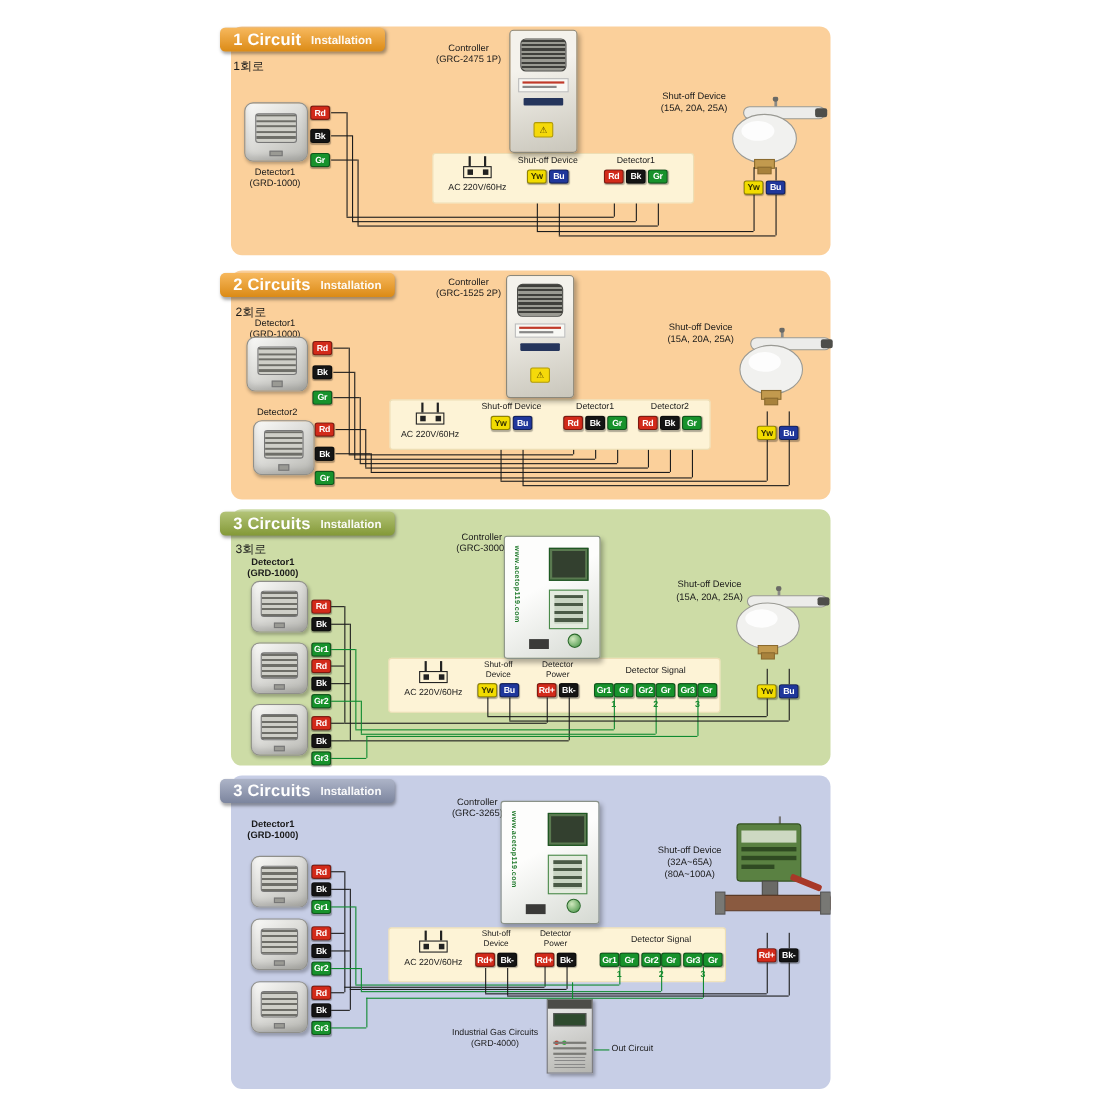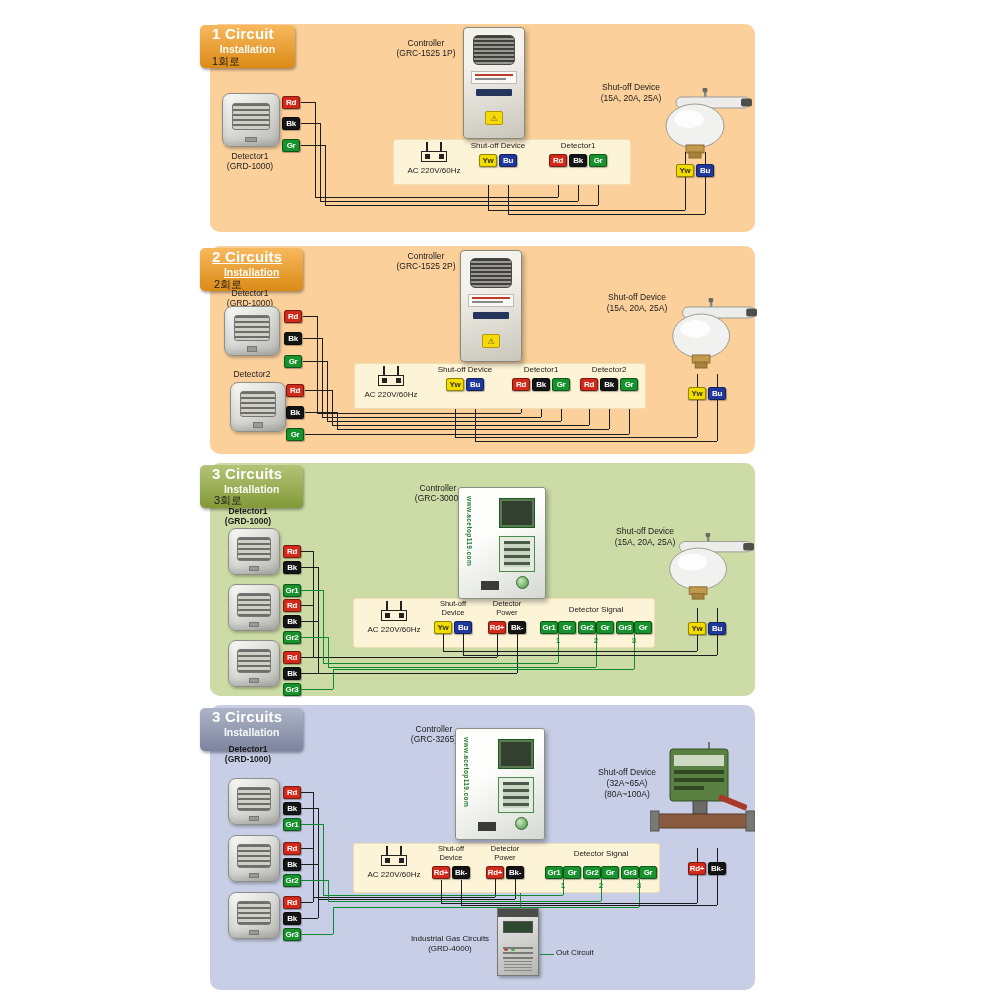--- a/index.html
+++ b/index.html
@@ -1,20 +1,20 @@
 <!DOCTYPE html>
 <html><head>
 <meta charset="utf-8">
 <style>
   *{margin:0;padding:0;box-sizing:border-box;}
   html,body{background:#ffffff;}
   body{width:1000px;height:1000px;position:relative;font-family:"Liberation Sans",sans-serif;}
   #stage{position:absolute;left:0;top:0;width:1000px;height:1000px;overflow:hidden;}
   .panel{position:absolute;border-radius:10px;}
-  .badge{position:absolute;height:43px;border-radius:5px;display:flex;align-items:center;padding:0 12px;color:#fff;box-shadow:1px 2px 3px rgba(0,0,0,.35);white-space:nowrap;flex-direction:column;}
+  .badge{position:absolute;height:22px;border-radius:5px;display:flex;align-items:center;padding:0 12px;color:#fff;box-shadow:1px 2px 3px rgba(0,0,0,.35);white-space:nowrap;}
   .bt{font-size:15px;font-weight:bold;letter-spacing:.2px;margin-right:9px;}
   .bs{font-size:10.5px;font-weight:bold;opacity:.95;position:relative;top:1px;}
   .lbl{position:absolute;line-height:1.18;white-space:nowrap;}
   .chip{position:absolute;width:18px;height:13px;border-radius:2.5px;border:1px solid rgba(0,0,0,.4);display:flex;align-items:center;justify-content:center;font-size:8px;font-weight:bold;letter-spacing:-.3px;box-shadow:.5px 1px 1px rgba(0,0,0,.3);}
   .wire{position:absolute;}
   .tbox{position:absolute;border-radius:3px;box-shadow:inset 0 0 0 1px rgba(190,160,80,.25);}
   .detector{position:absolute;border-radius:8px;background:linear-gradient(145deg,#fafaf8,#b9b9b4);border:1px solid #8f8f8a;box-shadow:inset 0 -4px 6px rgba(0,0,0,.15),1px 2px 3px rgba(0,0,0,.25);}
   .det-grille{position:absolute;left:16%;right:16%;top:17%;bottom:30%;border-radius:3px;border:1px solid #777;background:repeating-linear-gradient(180deg,#6e6e68 0 2px,#cfcfc8 2px 5px);}
   .det-tab{position:absolute;left:40%;bottom:7%;width:20%;height:11%;background:#9a9a94;border:1px solid #777;}
   .ctrl-beige{position:absolute;background:linear-gradient(165deg,#f4f2ec 30%,#c9c6bb);border:1px solid #8a887c;border-radius:4px;box-shadow:2px 3px 5px rgba(0,0,0,.3);}
@@ -61,21 +61,21 @@
     <div class="detector" style="left: 222px; top: 93px; width: 58px; height: 54px;">
       <div class="det-grille"></div>
       <div class="det-tab"></div>
     </div>
     <div class="lbl" style="left: 200px; top: 151px; font-size: 8.5px; color: rgb(26, 26, 26); width: 100px; text-align: center;">Detector1</div>
     <div class="lbl" style="left: 200px; top: 161px; font-size: 8.5px; color: rgb(26, 26, 26); width: 100px; text-align: center;">(GRD-1000)</div>
     <div class="chip" style="left: 282px; top: 96px; background: rgb(210, 42, 26); color: rgb(255, 255, 255);">Rd</div>
     <div class="chip" style="left: 282px; top: 117px; background: rgb(20, 20, 20); color: rgb(255, 255, 255);">Bk</div>
     <div class="chip" style="left: 282px; top: 139px; background: rgb(23, 146, 44); color: rgb(255, 255, 255);">Gr</div>
     <div class="lbl" style="left: 384px; top: 38px; font-size: 8.5px; color: rgb(26, 26, 26); width: 84px; text-align: center;">Controller</div>
-    <div class="lbl" style="left: 384px; top: 48px; font-size: 8.5px; color: rgb(26, 26, 26); width: 84px; text-align: center;">(GRC-1525 1P)</div>
+    <div class="lbl" style="left: 384px; top: 48px; font-size: 8.5px; color: rgb(26, 26, 26); width: 84px; text-align: center;">(GRC-2475 1P)</div>
     <div class="lbl" style="left: 586px; top: 82px; font-size: 8.5px; color: rgb(26, 26, 26); width: 90px; text-align: center;">Shut-off Device</div>
     <div class="lbl" style="left: 586px; top: 93px; font-size: 8.5px; color: rgb(26, 26, 26); width: 90px; text-align: center;">(15A, 20A, 25A)</div>
     <div class="vwrap" style="left: 648px; top: 88px; width: 105px; height: 72px;"><svg width="105" height="72" viewBox="0 0 105 72" preserveAspectRatio="none">
         <rect x="56" y="0" width="2.5" height="11" fill="#8a8a86"></rect>
         <circle cx="57" cy="2" r="2.5" fill="#6a6a66"></circle>
         <rect x="28" y="9" width="74" height="11" rx="5.5" fill="#ececea" stroke="#9a9a94"></rect>
         <rect x="93" y="10.5" width="11" height="8" rx="2" fill="#4e4e4a"></rect>
         <ellipse cx="47" cy="38" rx="29" ry="22" fill="#f1f1ef" stroke="#9a9a94"></ellipse>
         <ellipse cx="41" cy="31" rx="15" ry="9" fill="#fdfdfd"></ellipse>
         <rect x="38" y="57" width="18" height="8" fill="#c29a4e" stroke="#8a6a2e"></rect>
@@ -122,21 +122,21 @@
     <div class="wire" style="left: 598px; top: 185px; width: 1.3px; height: 20px; background: rgb(28, 28, 28);"></div>
     <div class="wire" style="left: 488px; top: 185px; width: 1.3px; height: 25px; background: rgb(28, 28, 28);"></div>
     <div class="wire" style="left: 488px; top: 210px; width: 197px; height: 1.3px; background: rgb(28, 28, 28);"></div>
     <div class="wire" style="left: 685px; top: 177px; width: 1.3px; height: 33px; background: rgb(28, 28, 28);"></div>
     <div class="wire" style="left: 508px; top: 185px; width: 1.3px; height: 29px; background: rgb(28, 28, 28);"></div>
     <div class="wire" style="left: 508px; top: 214px; width: 197px; height: 1.3px; background: rgb(28, 28, 28);"></div>
     <div class="wire" style="left: 705px; top: 177px; width: 1.3px; height: 37px; background: rgb(28, 28, 28);"></div>
     <div class="wire" style="left: 685px; top: 152px; width: 1.3px; height: 12px; background: rgb(28, 28, 28);"></div>
     <div class="wire" style="left: 705px; top: 152px; width: 1.3px; height: 12px; background: rgb(28, 28, 28);"></div>
     <div class="panel" style="left: 210px; top: 246px; width: 545px; height: 208px; background: rgb(251, 208, 155);"></div>
-    <div class="badge" style="left: 200px; top: 248px; background: linear-gradient(rgba(255, 255, 255, 0.3), rgba(0, 0, 0, 0.1)), rgb(244, 154, 24); text-decoration: underline;">
+    <div class="badge" style="left: 200px; top: 248px; background: linear-gradient(rgba(255, 255, 255, 0.3), rgba(0, 0, 0, 0.1)), rgb(244, 154, 24);">
       <span class="bt">2 Circuits</span>
       <span class="bs">Installation</span>
     </div>
     <div class="lbl" style="left: 214px; top: 278px; font-size: 11px; color: rgb(26, 26, 26);">2회로</div>
     <div class="lbl" style="left: 200px; top: 288px; font-size: 8.5px; color: rgb(26, 26, 26); width: 100px; text-align: center;">Detector1</div>
     <div class="lbl" style="left: 200px; top: 298px; font-size: 8.5px; color: rgb(26, 26, 26); width: 100px; text-align: center;">(GRD-1000)</div>
     <div class="detector" style="left: 224px; top: 306px; width: 56px; height: 50px;">
       <div class="det-grille"></div>
       <div class="det-tab"></div>
     </div>

